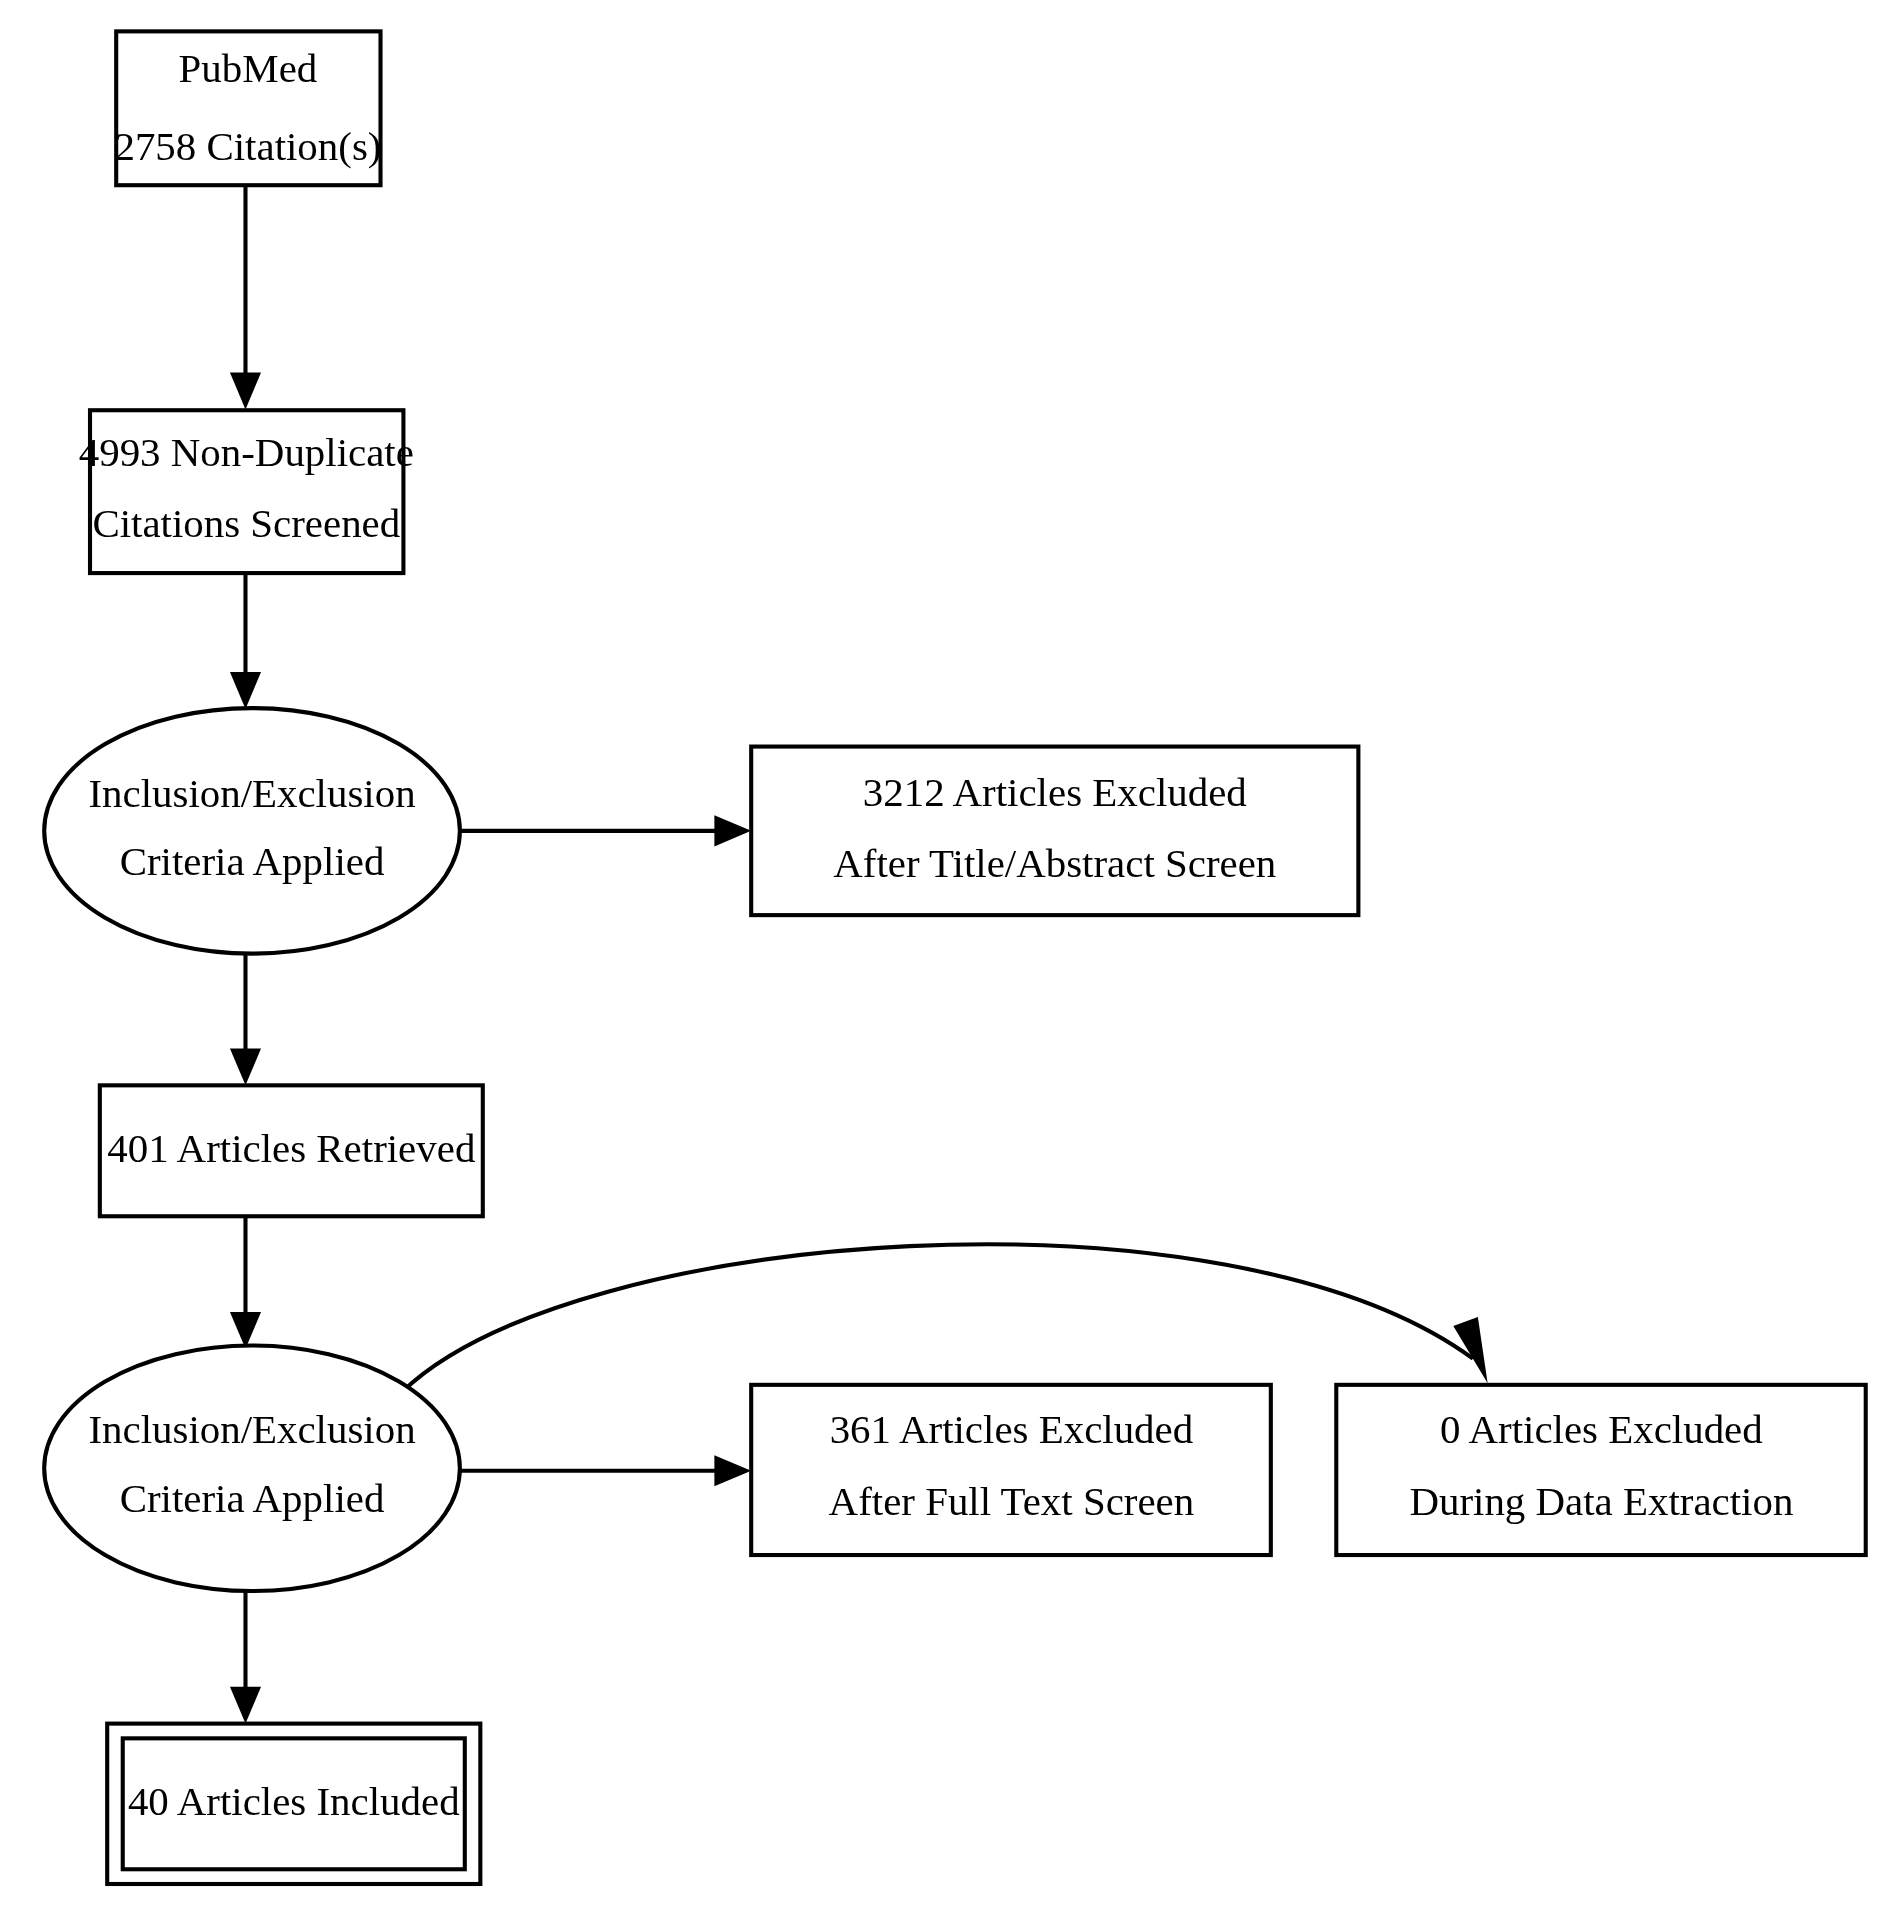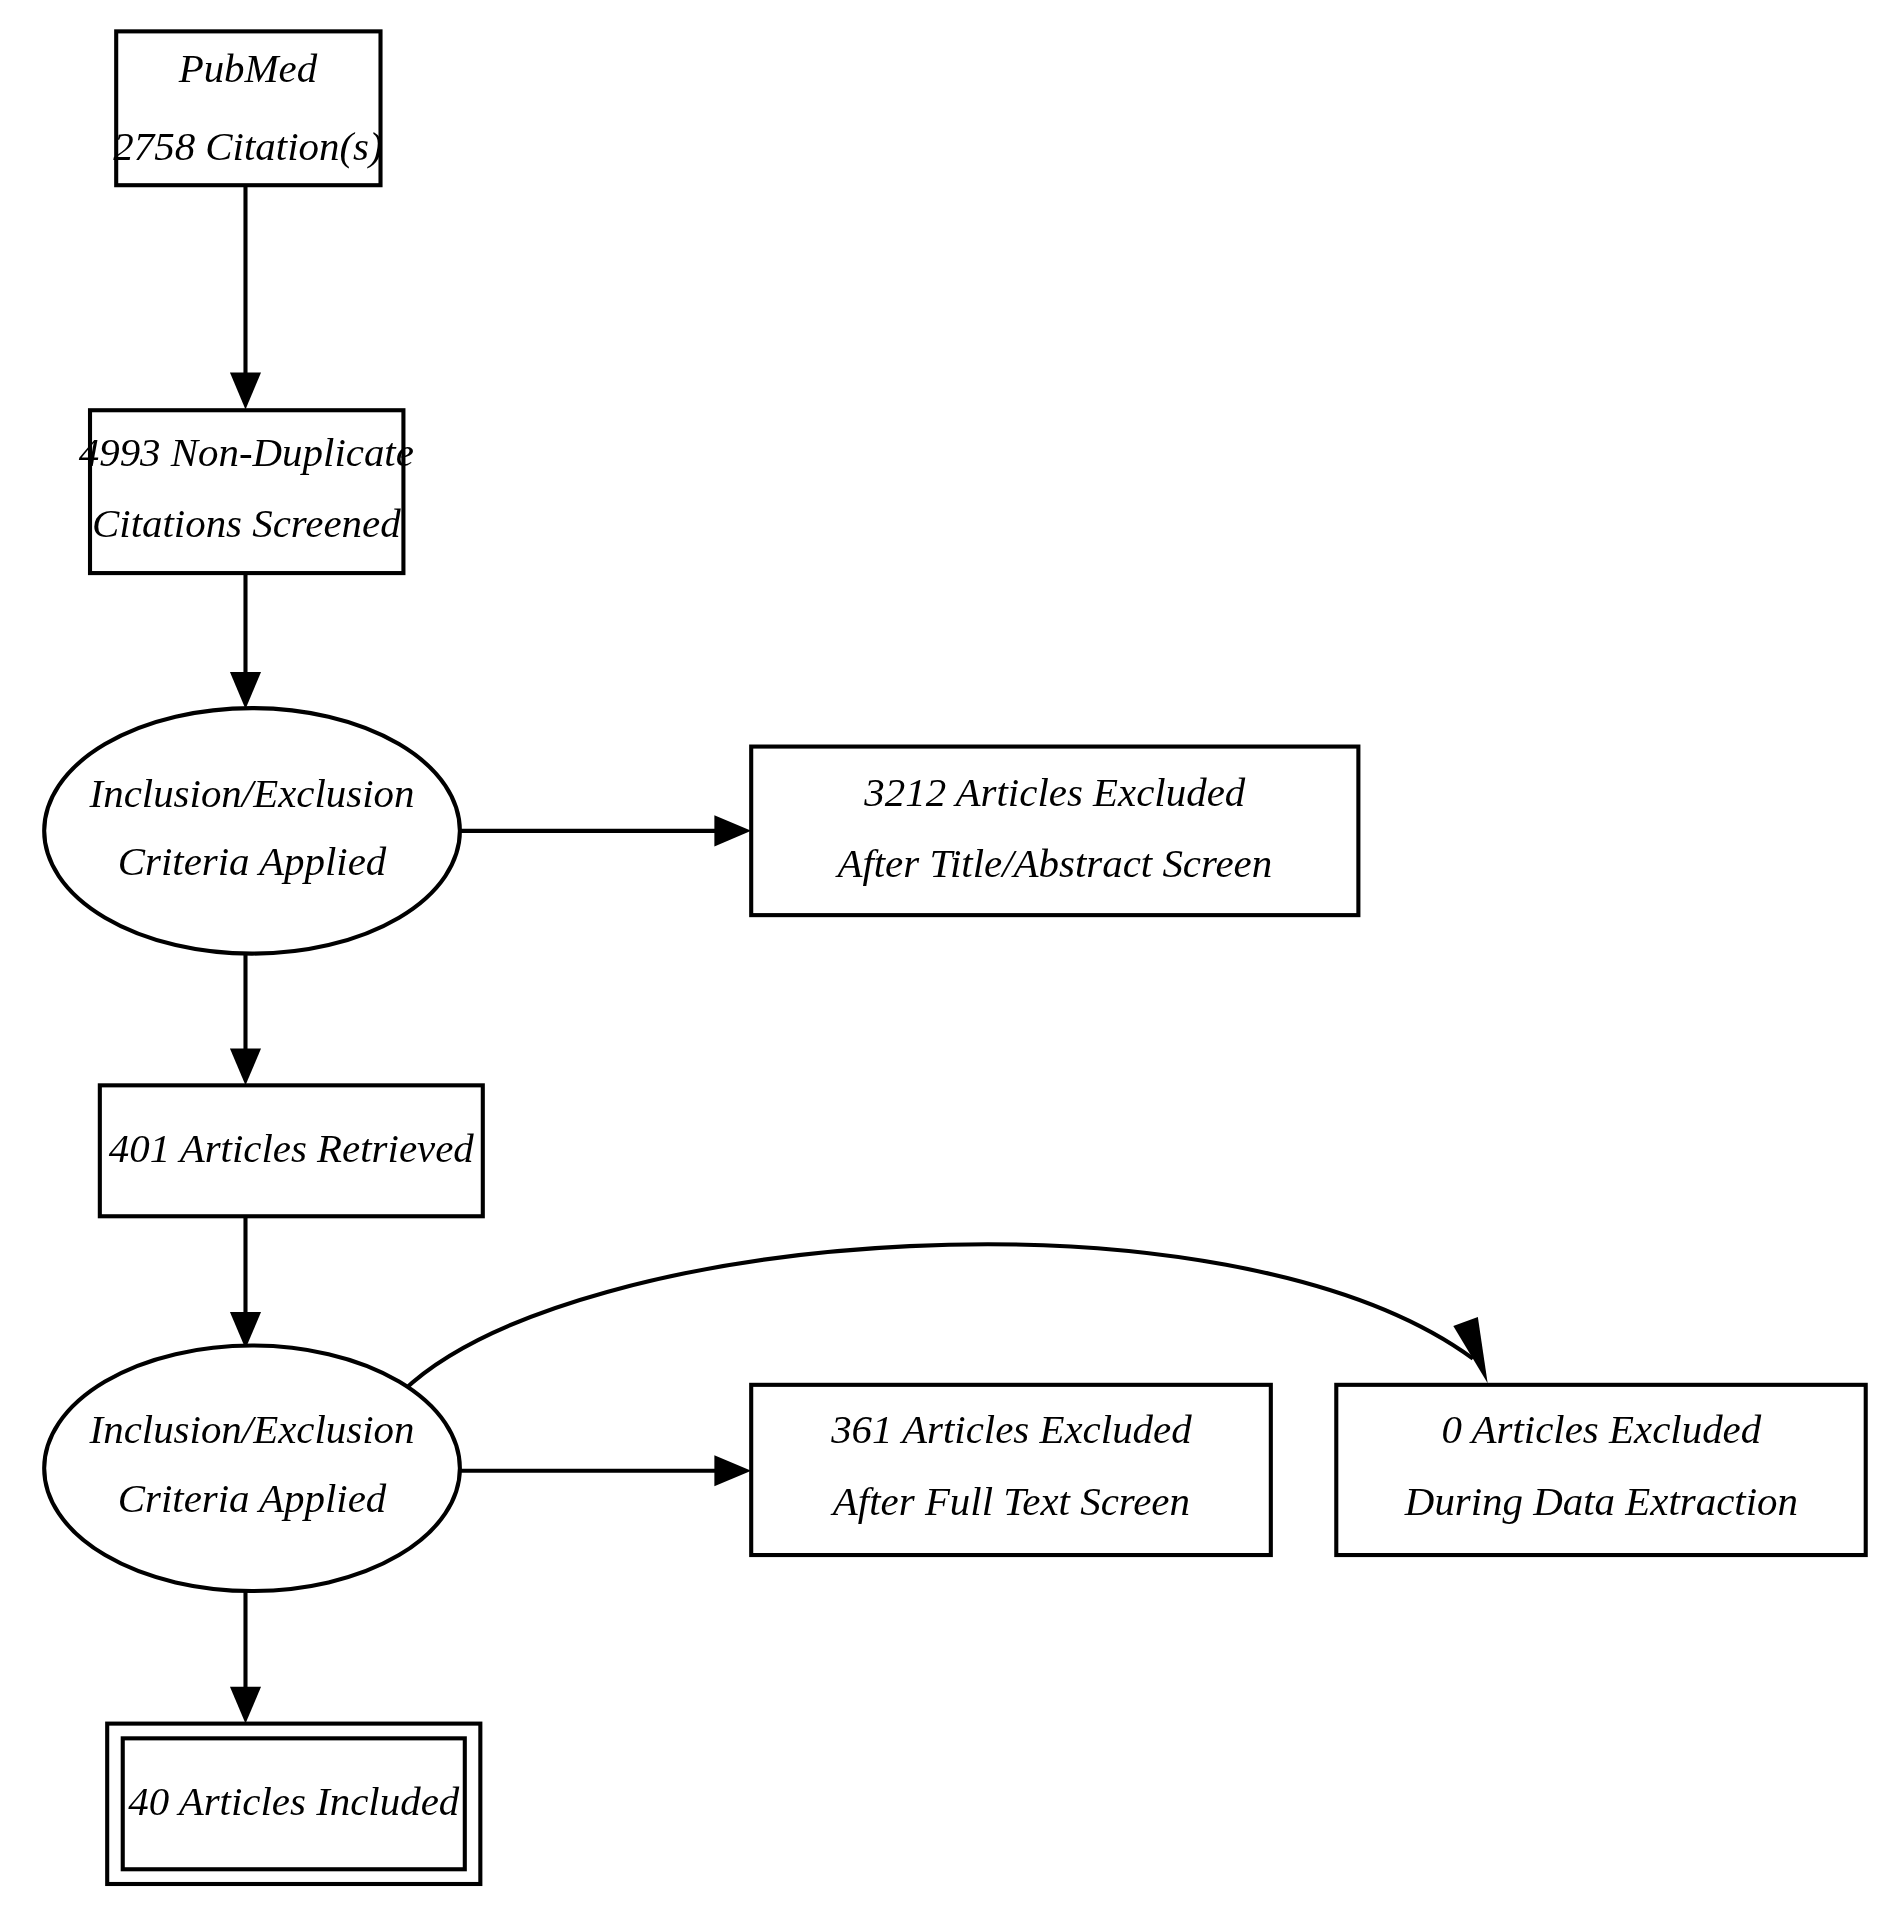--- a/index.html
+++ b/index.html
@@ -10,21 +10,20 @@
   }
   body {
     font-family: "Liberation Serif", "DejaVu Serif", serif;
   }
   #diagram-root {
     position: relative;
     width: 1896px;
     height: 1888px;
     background: #ffffff;
     overflow: hidden;
-    font-style: italic;
   }
   svg#flow-svg {
     display: block;
     width: 1896px;
     height: 1926px;
   }
   .node-shape {
     fill: #ffffff;
     stroke: #000000;
     stroke-width: 5;

